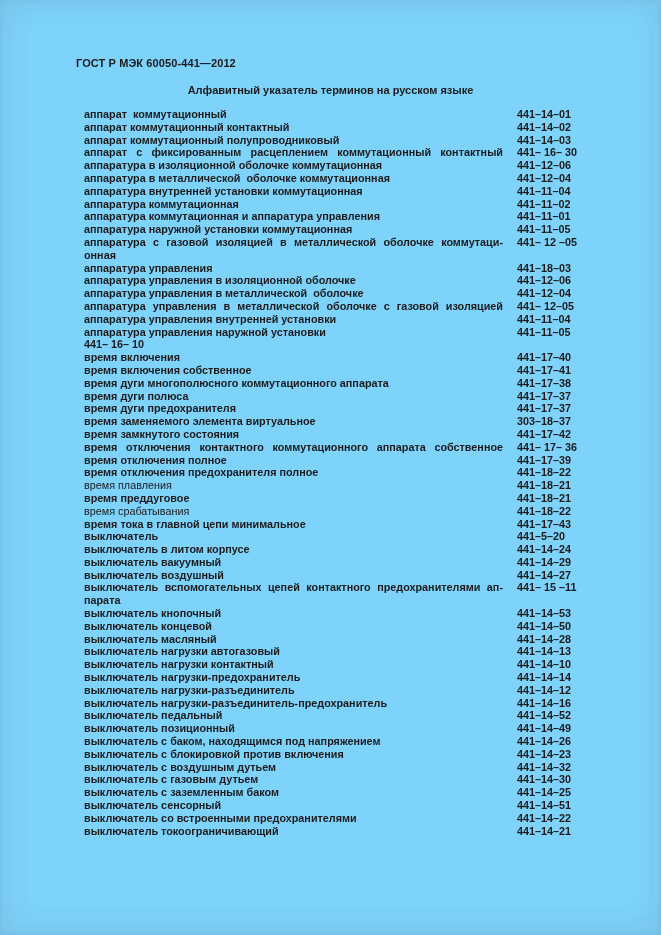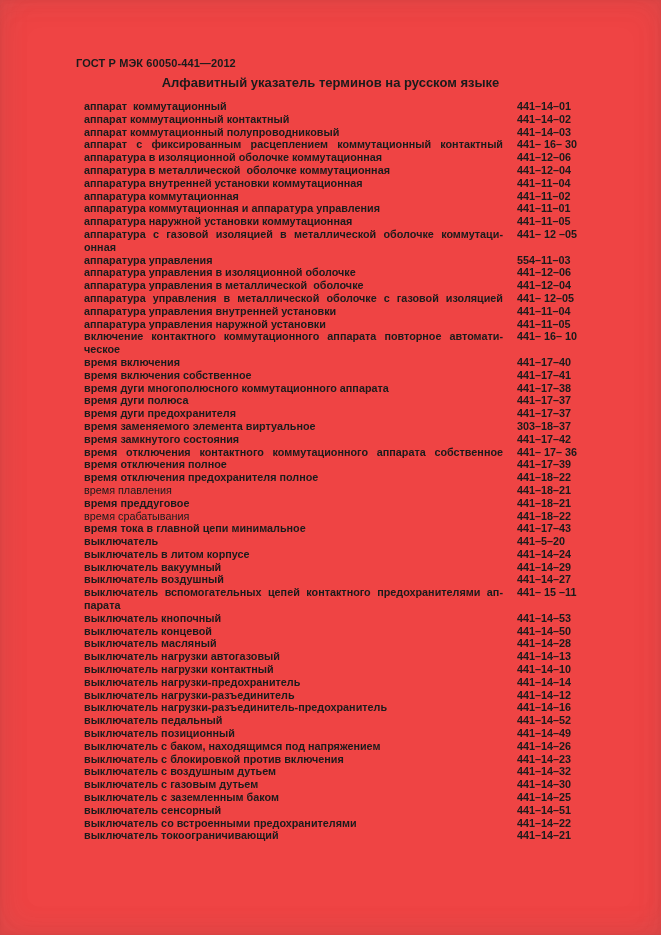--- a/index.html
+++ b/index.html
@@ -13,38 +13,38 @@
     font-family: "Liberation Sans", "DejaVu Sans", sans-serif;
     color: #1b1b1b;
     overflow: hidden;
   }
   .page {
     position: relative;
     width: 661px;
     height: 935px;
     box-sizing: border-box;
     padding: 57px 76px 0 76px;
-    background: #ef4444;
+    background: #7dd3fc;
     
     box-shadow:
       inset 0 0 5px rgba(0,0,0,0.05),
       inset 0 0 35px rgba(90,90,90,0.07),
       inset -6px 6px 22px rgba(120,120,120,0.05),
       inset 8px -10px 26px rgba(120,120,120,0.06);
   }
   .doc-designation {
     font-size: 11px;
     font-weight: bold;
     line-height: 13px;
     letter-spacing: 0.1px;
   }
   .doc-title {
-    margin-top: 6px;
+    margin-top: 14px;
     text-align: center;
-    font-size: 13px;
+    font-size: 11px;
     font-weight: bold;
     line-height: 13px;
   }
   .index {
     margin-top: 11px;
     margin-left: 8px; 
   }
   .index-row {
     display: flex;
     align-items: flex-start;
@@ -167,21 +167,21 @@
           <span class="line fill">аппаратура с газовой изоляцией в металлической оболочке коммутаци-</span>
           <span class="line">онная</span>
         </span>
     <span class="code">441– 12 –05</span>
   </div>
 
   <div class="index-row">
     <span class="term">
           <span class="line">аппаратура управления</span>
         </span>
-    <span class="code">554–11–03</span>
+    <span class="code">441–18–03</span>
   </div>
 
   <div class="index-row">
     <span class="term">
           <span class="line">аппаратура управления в изоляционной оболочке</span>
         </span>
     <span class="code">441–12–06</span>
   </div>
 
   <div class="index-row">
@@ -206,24 +206,20 @@
   </div>
 
   <div class="index-row">
     <span class="term">
           <span class="line">аппаратура управления наружной установки</span>
         </span>
     <span class="code">441–11–05</span>
   </div>
 
   <div class="index-row">
-    <span class="term">
-          <span class="line fill">включение контактного коммутационного аппарата повторное автомати-</span>
-          <span class="line">ческое</span>
-        </span>
     <span class="code">441– 16– 10</span>
   </div>
 
   <div class="index-row">
     <span class="term">
           <span class="line">время включения</span>
         </span>
     <span class="code">441–17–40</span>
   </div>
 

